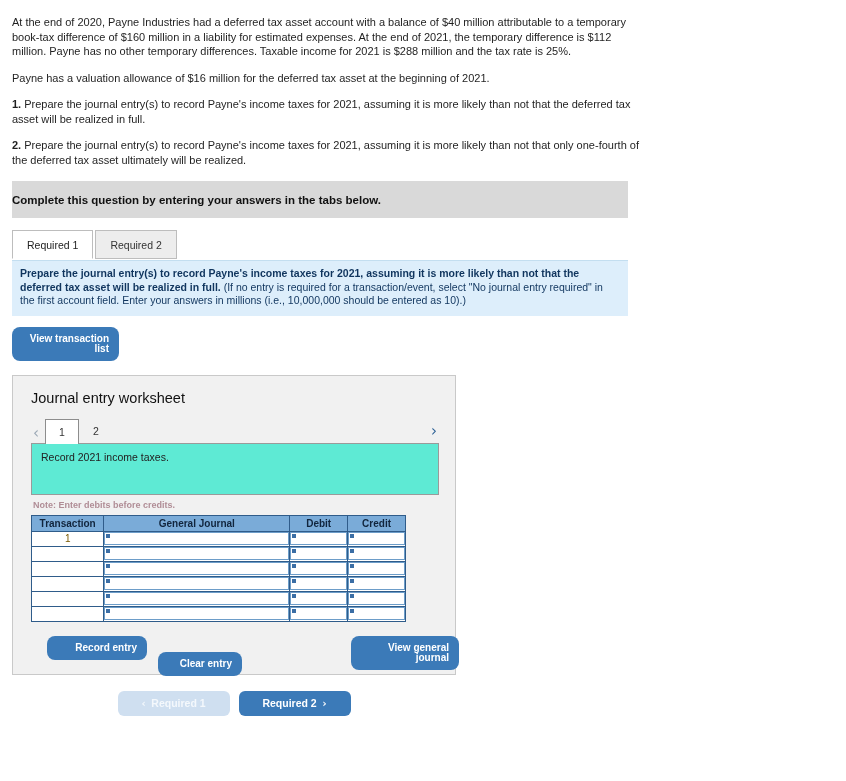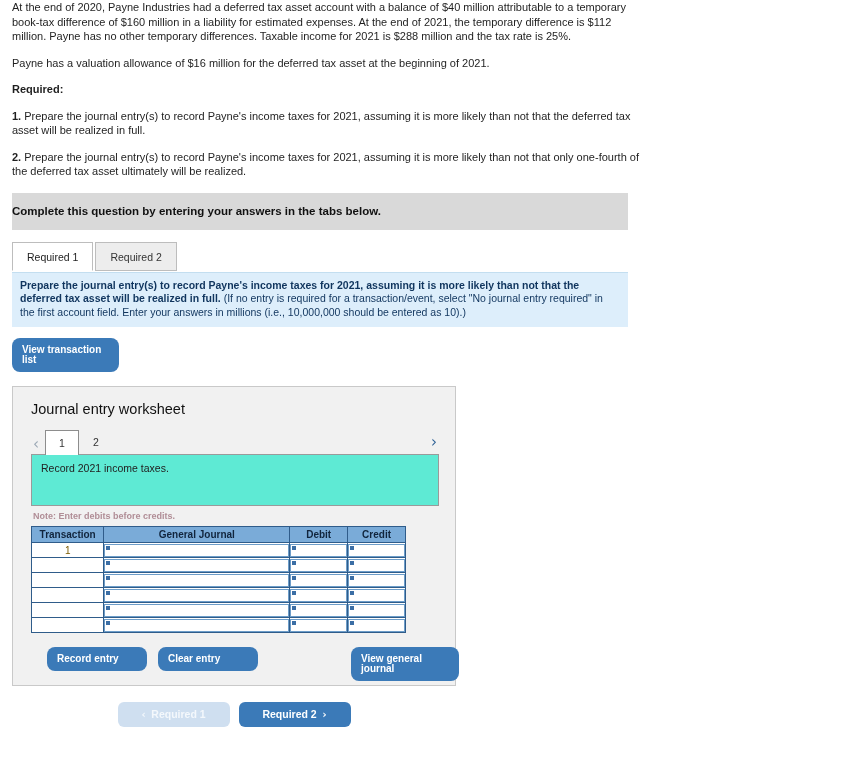--- a/index.html
+++ b/index.html
@@ -13,21 +13,21 @@
   }
   body {
     font-family: "Liberation Sans", sans-serif;
     font-size: 11px;
     color: #1a1a1a;
     -webkit-font-smoothing: antialiased;
   }
 
   
   .problem {
-    padding: 0 12px 0 12px;
+    padding: 15px 12px 0 12px;
     width: 660px;
   }
   .problem p {
     margin: 0 0 12px 0;
     font-size: 11px;
     line-height: 14.5px;
     color: #1f1f1f;
   }
   .req-head { font-weight: bold; margin: 0 0 0 0; font-size: 11px; line-height: 15px; }
   .req-line { margin: 0; font-size: 11px; line-height: 14.5px; }
@@ -89,21 +89,21 @@
 
   
   .btn {
     display: inline-block;
     background: #3b7ab8;
     color: #ffffff;
     border: none;
     font-family: "Liberation Sans", sans-serif;
     font-size: 10px;
     font-weight: bold;
-    text-align: left;
+    text-align: right;
     cursor: pointer;
     line-height: 1;
     padding: 7px 10px;
     border-radius: 8px;
   }
   .btn-view-tx { margin: 11px 0 0 12px; width: 107px; }
 
   
   .panel {
     margin: 14px 0 0 12px;
@@ -229,21 +229,21 @@
   .col-db { width: 56px; }
   .col-cr { width: 56px; }
 
   
   .panel-actions {
     margin-top: 14px;
     position: relative;
     height: 22px;
   }
   .btn-record { width: 100px; position: absolute; left: 16px; top: 0; }
-  .btn-clear  { width: 100px; position: absolute; left: 127px; top: 0; }
+  .btn-clear  { width: 84px; position: absolute; left: 127px; top: 16px; }
   .btn-viewgj { width: 108px; position: absolute; left: 320px; top: 0; }
 
   
   .bottom-nav {
     margin-top: 16px;
     margin-left: 12px;
     width: 444px;
     display: flex;
     justify-content: center;
     gap: 9px;
@@ -272,21 +272,20 @@
 </style>
 </head>
 <body>
 
 
 
 
 <div class="problem">
   <p>At the end of 2020, Payne Industries had a deferred tax asset account with a balance of $40 million attributable to a temporary book-tax difference of $160 million in a liability for estimated expenses. At the end of 2021, the temporary difference is $112 million. Payne has no other temporary differences. Taxable income for 2021 is $288 million and the tax rate is 25%.</p>
   <p>Payne has a valuation allowance of $16 million for the deferred tax asset at the beginning of 2021.</p>
-  <p class="req-head">Required:</p>
   <p class="req-line"><span class="req-num">1.</span><span> Prepare the journal entry(s) to record Payne's income taxes for 2021, assuming it is more likely than not that the deferred tax asset will be realized in full.</span></p>
   <p class="req-line"><span class="req-num">2.</span><span> Prepare the journal entry(s) to record Payne's income taxes for 2021, assuming it is more likely than not that only one-fourth of the deferred tax asset ultimately will be realized.</span></p>
 </div>
 
 
 <div class="gray-banner">Complete this question by entering your answers in the tabs below.</div>
 
 
 <div class="tabs-wrap">
   <div class="tab active">Required 1</div>

